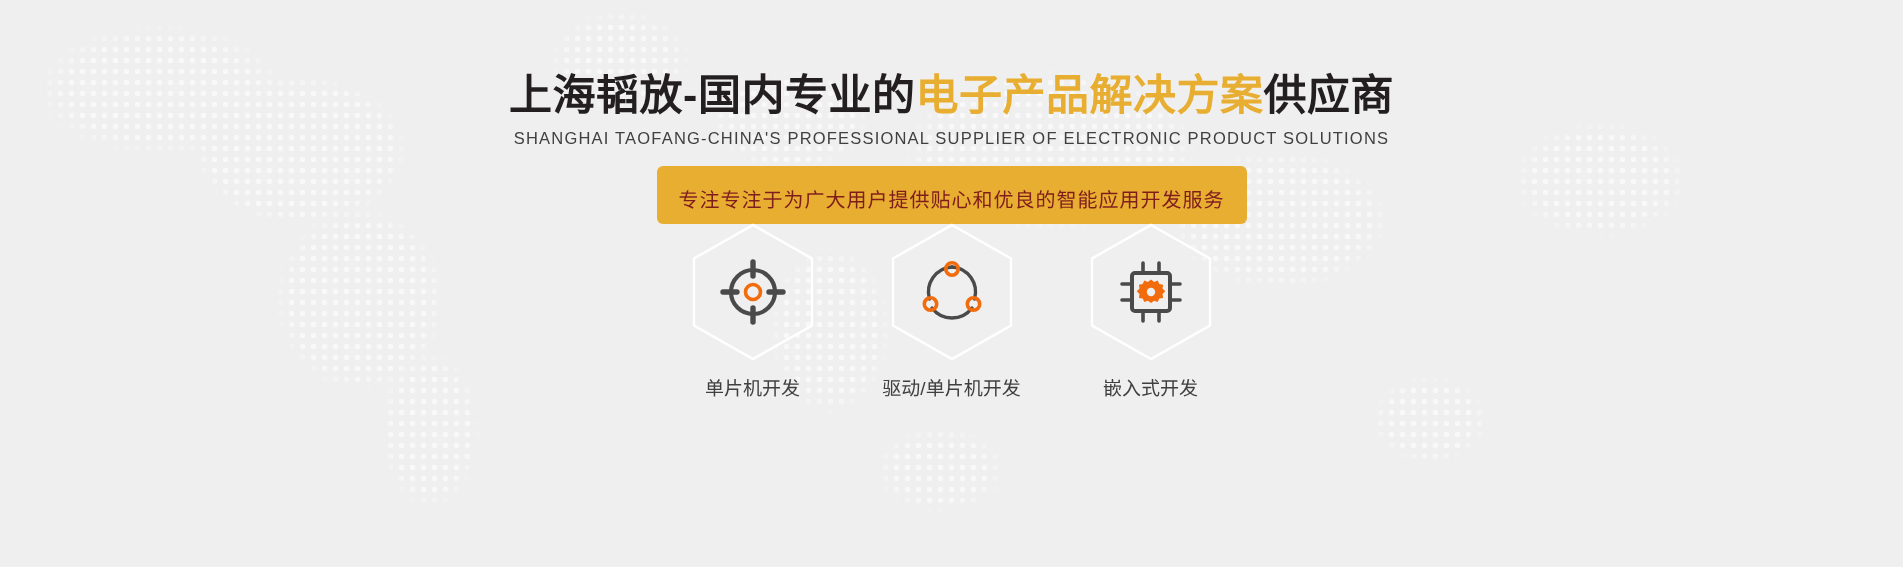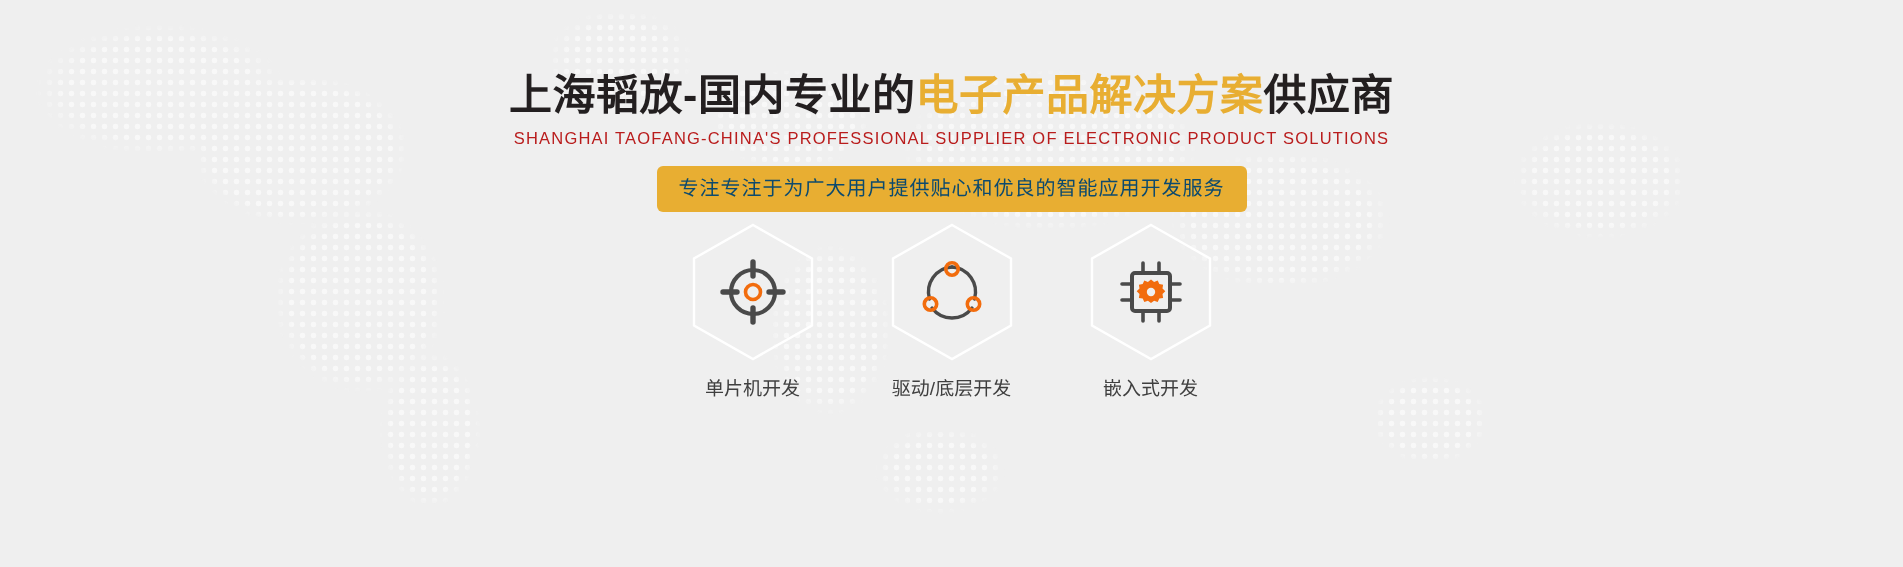--- a/index.html
+++ b/index.html
@@ -72,34 +72,34 @@
     white-space: nowrap;
   }
   .headline .accent {
     color: #e8ae32;
   }
   .subhead {
     margin: 10px 0 0 0;
     font-size: 16.5px;
     line-height: 1.2;
     font-weight: 400;
-    color: #b91c1c;
+    color: #404040;
     letter-spacing: 1.2px;
     white-space: nowrap;
   }
   .tagline-wrap {
     margin-top: 17px;
   }
   .tagline {
     display: inline-block;
     background: #e8ae32;
-    color: #0c4a6e;
+    color: #7f1d1d;
     font-size: 20px;
     line-height: 1;
-    padding: 12px 22px 14px 22px;
+    padding: 24px 22px 14px 22px;
     border-radius: 6px;
     letter-spacing: 1px;
     white-space: nowrap;
   }
 
   
   .services {
     position: absolute;
     top: 222px;
     left: 0;
@@ -185,21 +185,21 @@
         </svg>
         <svg class="glyph" viewBox="0 0 66 66">
           <path d="M33 8 A 25 25 0 0 1 55.5 40" fill="none" stroke="#4a4a4a" stroke-width="3.4" stroke-linecap="round"></path>
           <path d="M10.5 40 A 25 25 0 0 1 33 8" fill="none" stroke="#4a4a4a" stroke-width="3.4" stroke-linecap="round"></path>
           <path d="M13 49 A 25 25 0 0 0 53 49" fill="none" stroke="#4a4a4a" stroke-width="3.4" stroke-linecap="round"></path>
           <circle cx="33" cy="10" r="6.2" fill="none" stroke="#f26c0d" stroke-width="3.6"></circle>
           <circle cx="11.5" cy="45" r="6.2" fill="none" stroke="#f26c0d" stroke-width="3.6"></circle>
           <circle cx="54.5" cy="45" r="6.2" fill="none" stroke="#f26c0d" stroke-width="3.6"></circle>
         </svg>
       </div>
-      <div class="service-label">驱动/底层开发</div>
+      <div class="service-label">驱动/单片机开发</div>
     </div>
 
 
     <div class="service">
       <div class="hex">
         <svg class="hex-outline" viewBox="0 0 128 140">
           <polygon points="64,3 123,36.5 123,103.5 64,137 5,103.5 5,36.5" fill="none" stroke="#ffffff" stroke-width="2.4"></polygon>
         </svg>
         <svg class="glyph" viewBox="0 0 66 66">
           <rect x="14" y="14" width="38" height="38" rx="3" ry="3" fill="none" stroke="#4a4a4a" stroke-width="4"></rect>

